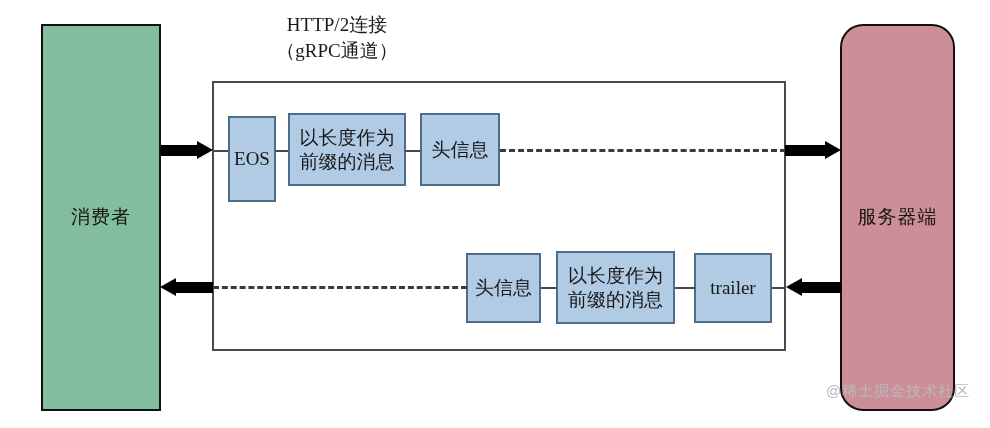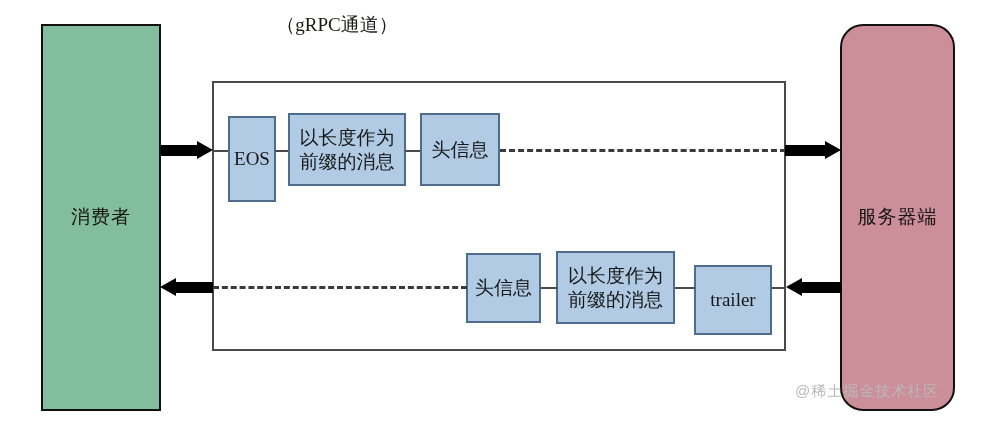--- a/index.html
+++ b/index.html
@@ -96,21 +96,21 @@
   .msg-box .txt { display: block; padding: 0 2px; }
   .msg-box .txt span { display: block; white-space: nowrap; }
 
   
   #box-eos        { left: 228px; top: 116px; width: 48px;  height: 86px; }
   #box-lpm-top    { left: 288px; top: 113px; width: 118px; height: 73px; }
   #box-header-top { left: 420px; top: 113px; width: 80px;  height: 73px; }
   
   #box-header-bot { left: 466px; top: 253px; width: 75px;  height: 70px; }
   #box-lpm-bot    { left: 556px; top: 251px; width: 119px; height: 73px; }
-  #box-trailer    { left: 694px; top: 253px; width: 78px;  height: 70px; margin-top: 12px; }
+  #box-trailer    { left: 694px; top: 253px; width: 78px;  height: 70px; }
 
   
   .connector {
     position: absolute;
     background: #4a4a4a;
     height: 2px;
   }
   #conn-t1 { left: 212px; top: 150px; width: 17px; }
   #conn-t2 { left: 275px; top: 150px; width: 14px; }
   #conn-t3 { left: 405px; top: 150px; width: 16px; }
@@ -152,21 +152,21 @@
   .arrow.left  .head  { left: 0; border-right: 16px solid #000000; }
 
   #arrow-top-in   { left: 161px; top: 141px; width: 52px; }
   #arrow-top-out  { left: 785px; top: 141px; width: 56px; }
   #arrow-bot-in   { left: 786px; top: 278px; width: 55px; }
   #arrow-bot-out  { left: 160px; top: 278px; width: 53px; }
 
   
   #watermark {
     position: absolute;
-    left: 795px;
+    left: 826px;
     top: 382px;
     font-size: 15px;
     color: #b9b9b9;
     letter-spacing: 1px;
     font-family: "Liberation Sans", "DejaVu Sans", sans-serif;
     white-space: nowrap;
   }
 </style>
 </head>
 <body>
@@ -175,20 +175,21 @@
 
   <div id="consumer-box" class="endpoint">
     <div class="label">消费者</div>
   </div>
 
   <div id="server-box" class="endpoint">
     <div class="label">服务器端</div>
   </div>
 
   <div id="connection-title">
+    <span class="line">HTTP/2连接</span>
     <span class="line">（gRPC通道）</span>
   </div>
 
   <div id="connection-rect"></div>
 
   <div id="arrow-top-in" class="arrow right">
     <div class="shaft"></div>
     <div class="head"></div>
   </div>
 

